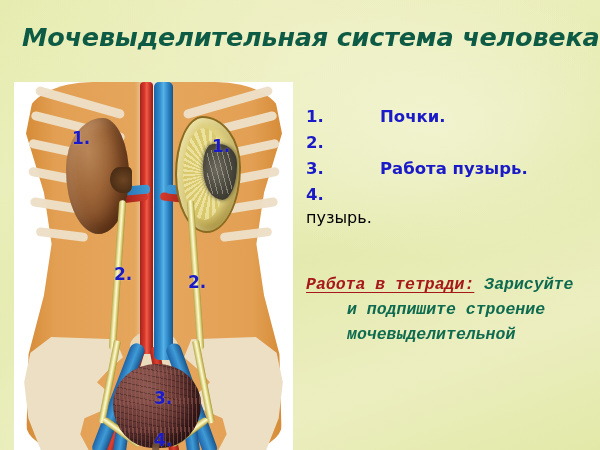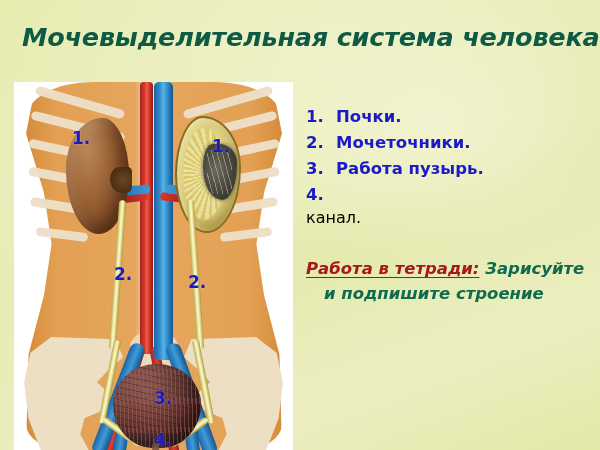--- a/index.html
+++ b/index.html
@@ -173,30 +173,30 @@
     font-family:"DejaVu Sans","Liberation Sans",sans-serif;
     text-shadow:0 0 2px rgba(255,255,255,.35);
   }
   
   #list{position:absolute;left:306px;top:104px;width:286px;}
   .li{
     display:flex;color:#1a1ac9;font-weight:bold;font-size:16.5px;
     line-height:25px;margin-bottom:1px;
   }
   .li .num{width:30px;flex:0 0 30px;}
-  .li .txt{flex:1;}
-  #task{position:absolute;left:306px;top:256px;width:290px;}
+  .li .txt{flex:1;margin-left:44px;}
+  #task{position:absolute;left:306px;top:272px;width:290px;font-family:Liberation Mono, monospace;}
   #task .lead{
     color:#a6181a;font-weight:bold;font-style:italic;font-size:16.5px;
     text-decoration:underline;text-underline-offset:3px;
   }
   #task .body{
     color:#0e6b4f;font-weight:bold;font-style:italic;font-size:16.5px;line-height:25px;
   }
-  #task .indent{display:block;margin-left:18px;}
+  #task .indent{display:block;margin-left:41px;}
 </style>
 </head>
 <body>
 
 <div id="slide">
 
   <div id="title">Мочевыделительная система человека.</div>
 
   <div id="figure">
     <div id="fig-inner">
@@ -271,30 +271,30 @@
     </div>
   </div>
 
   <div id="list">
     <div class="li">
       <span class="num">1.</span>
       <span class="txt">Почки.</span>
     </div>
     <div class="li">
       <span class="num">2.</span>
-      <span class="txt">Мочеточники.</span>
     </div>
     <div class="li">
       <span class="num">3.</span>
       <span class="txt">Работа пузырь.</span>
     </div>
     <div class="li">
       <span class="num">4.</span>
     </div>
-    <div class="cont">канал.</div>
+    <div class="cont">пузырь.</div>
   </div>
 
   <div id="task">
     <span class="lead">Работа в тетради:</span><span class="body"> Зарисуйте</span>
     <span class="body indent">и подпишите строение</span>
+    <span class="body indent">мочевыделительной</span>
   </div>
 
 </div>
 
 </body></html>

